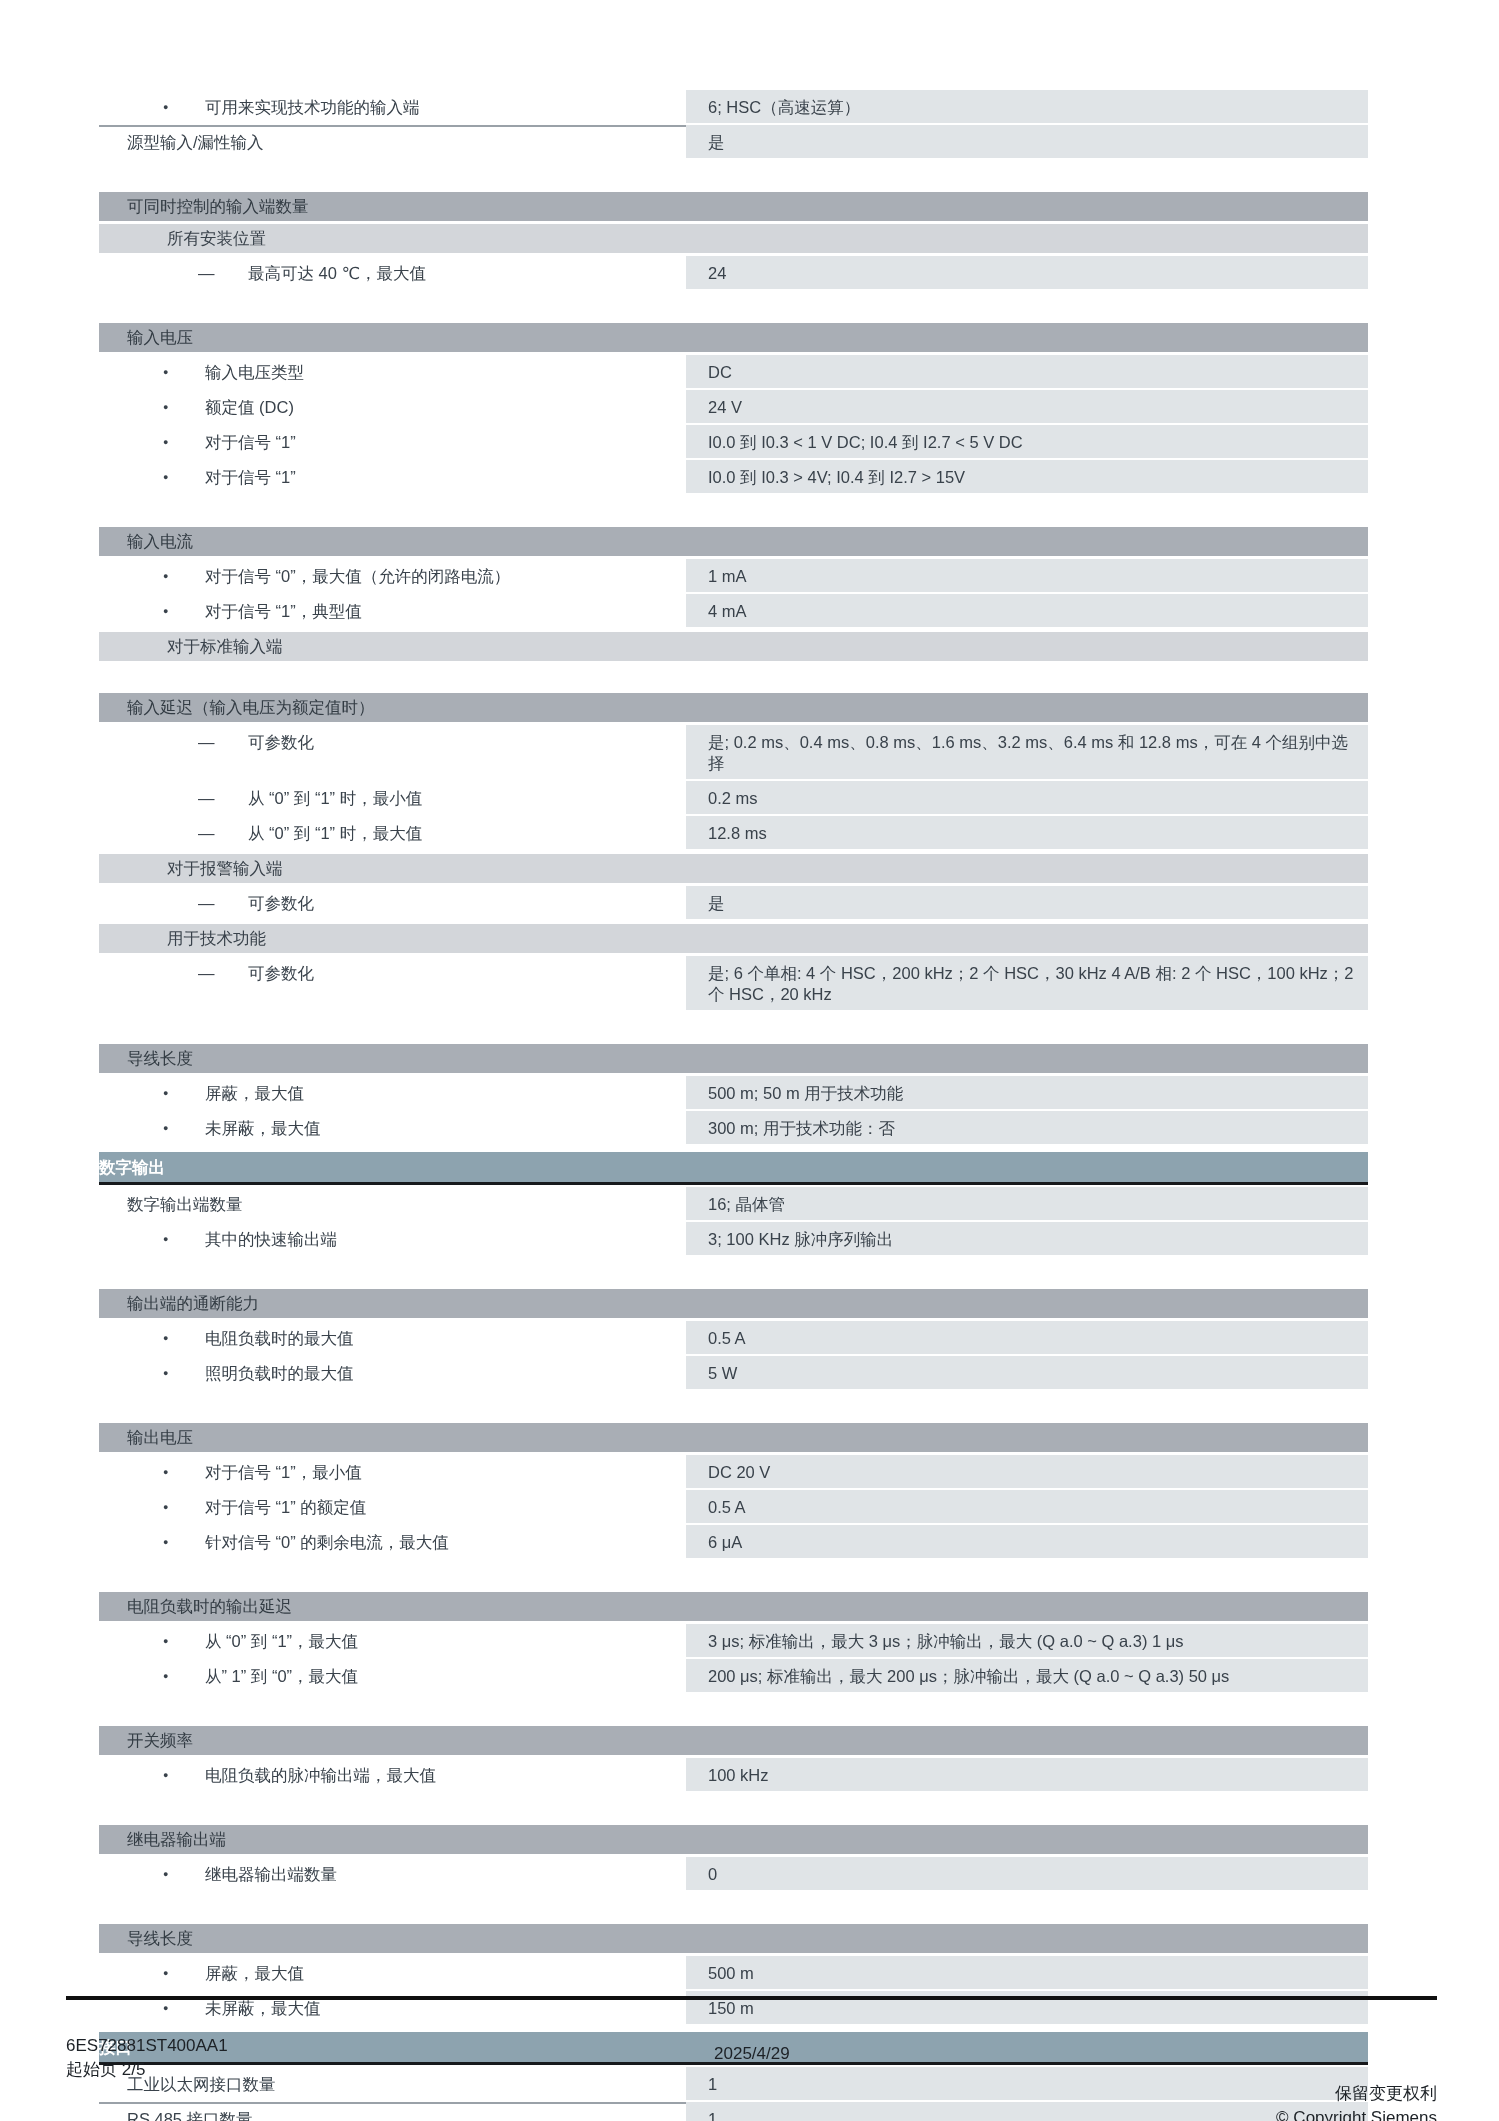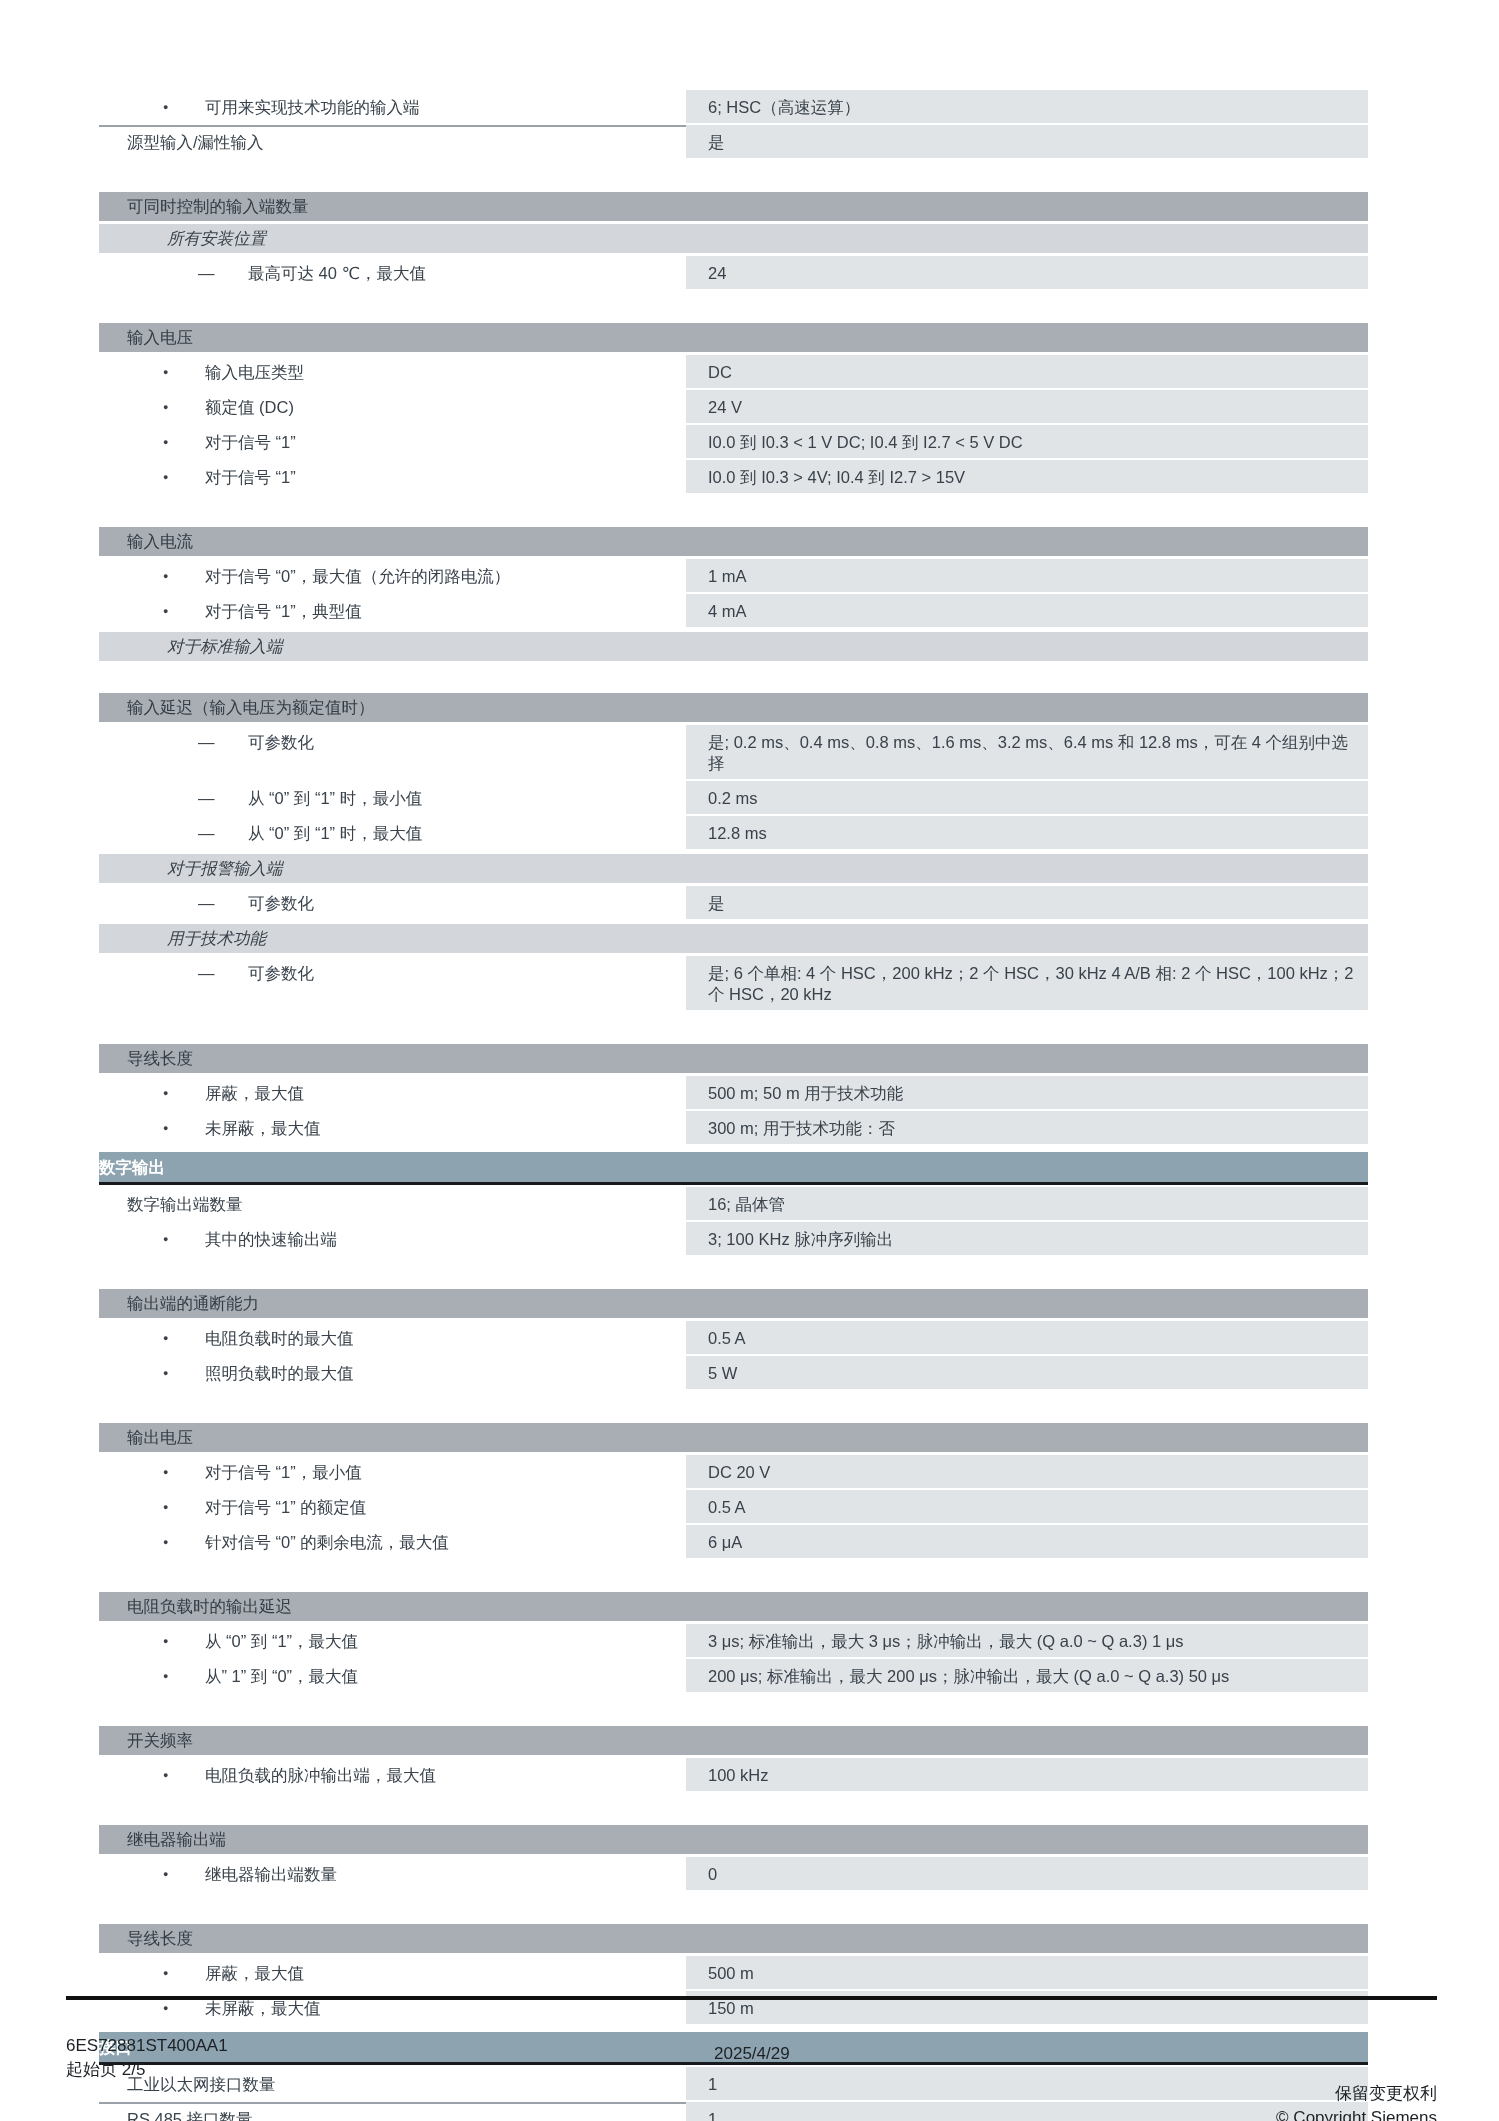--- a/index.html
+++ b/index.html
@@ -28,21 +28,21 @@
   }
   .marker { flex:0 0 auto; display:inline-block; }
   .marker.bullet { margin-left:64px; width:18px; font-size:9px; line-height:21px; }
   .marker.dash { margin-left:99px; width:26px; }
   .label.plain { margin-left:28px; }
   .label { display:inline-block;margin-left:24px; }
 
   .band { display:flex; align-items:center; height:29px; margin:3px 0; }
   .band.section { background:var(--section-bg);margin-top:32px; }
   .band.section .band-label { margin-left:28px; color:#333c44; }
-  .band.subsection { background:var(--subsection-bg);font-style:italic; }
+  .band.subsection { background:var(--subsection-bg); }
   .band.subsection .band-label { margin-left:68px; color:#39424b; }
   .band.major { background:var(--major-bg); height:30px; border-bottom:3px solid #17191c; margin:6px 0 2px 0; }
   .band.major .band-label { color:#ffffff; font-weight:bold; }
 
   #page-footer {
     position:absolute; top:1996px; left:66px; width:1371px;
     border-top:4px solid #101010; padding-top:34px;
     display:flex; justify-content:space-between; align-items:flex-start;
     font-size:17px; line-height:24px; color:#1c2126;
   }

